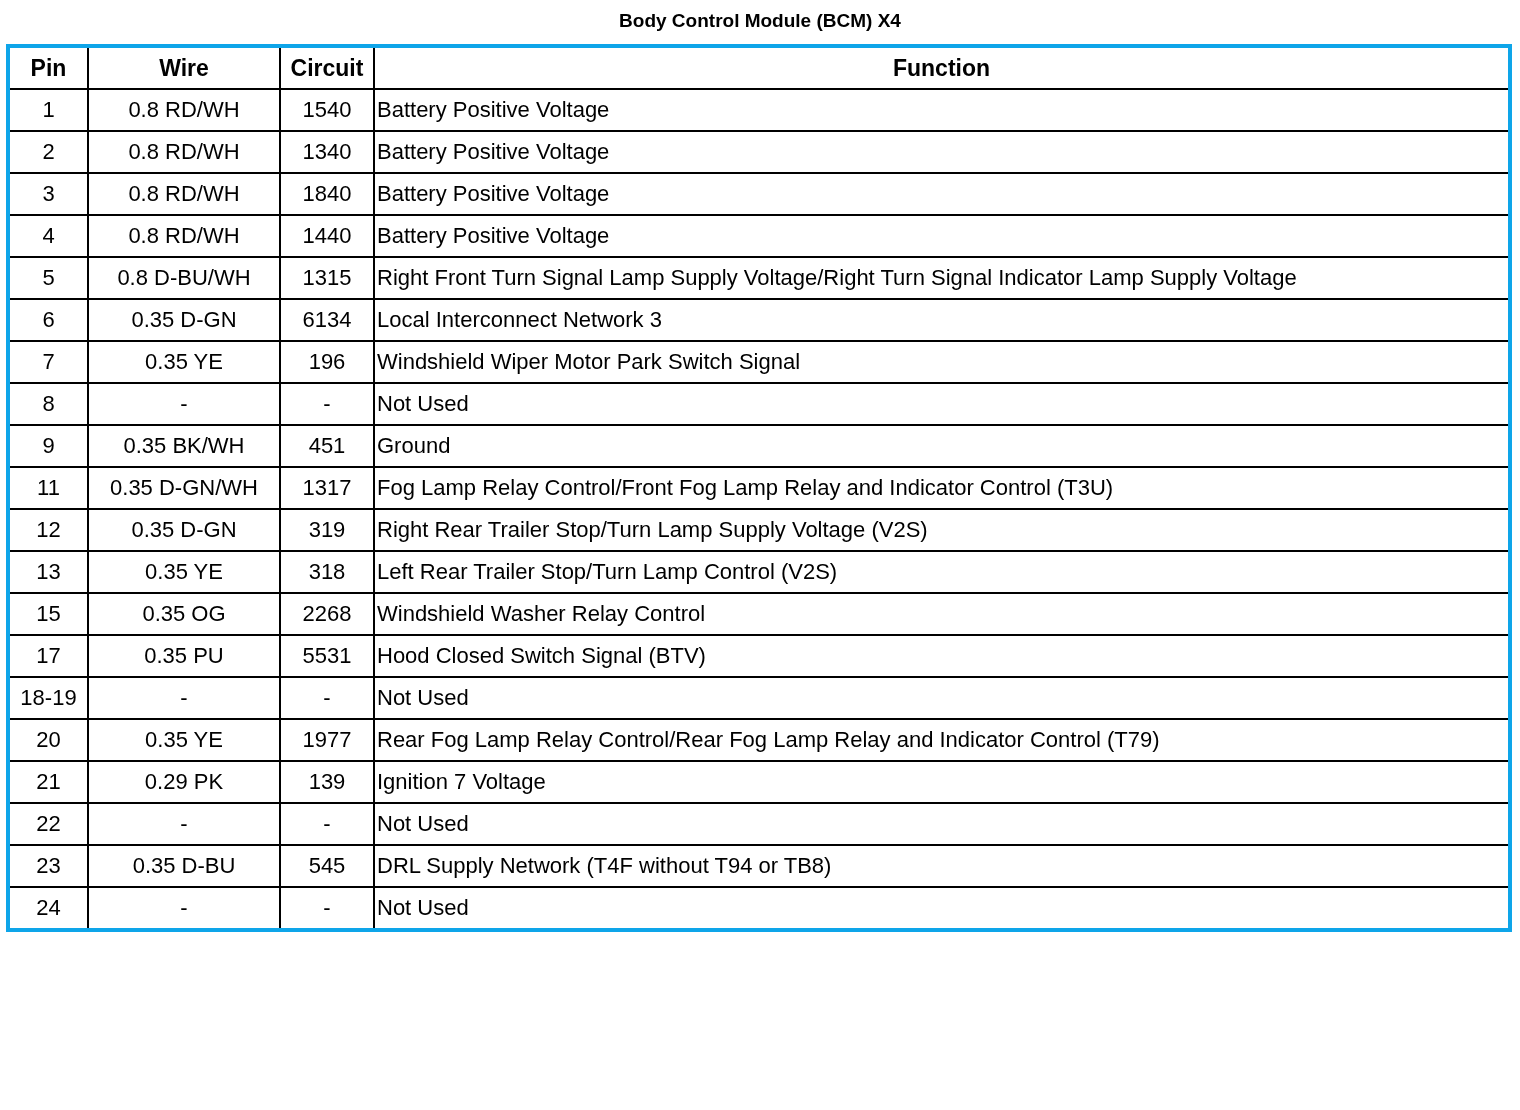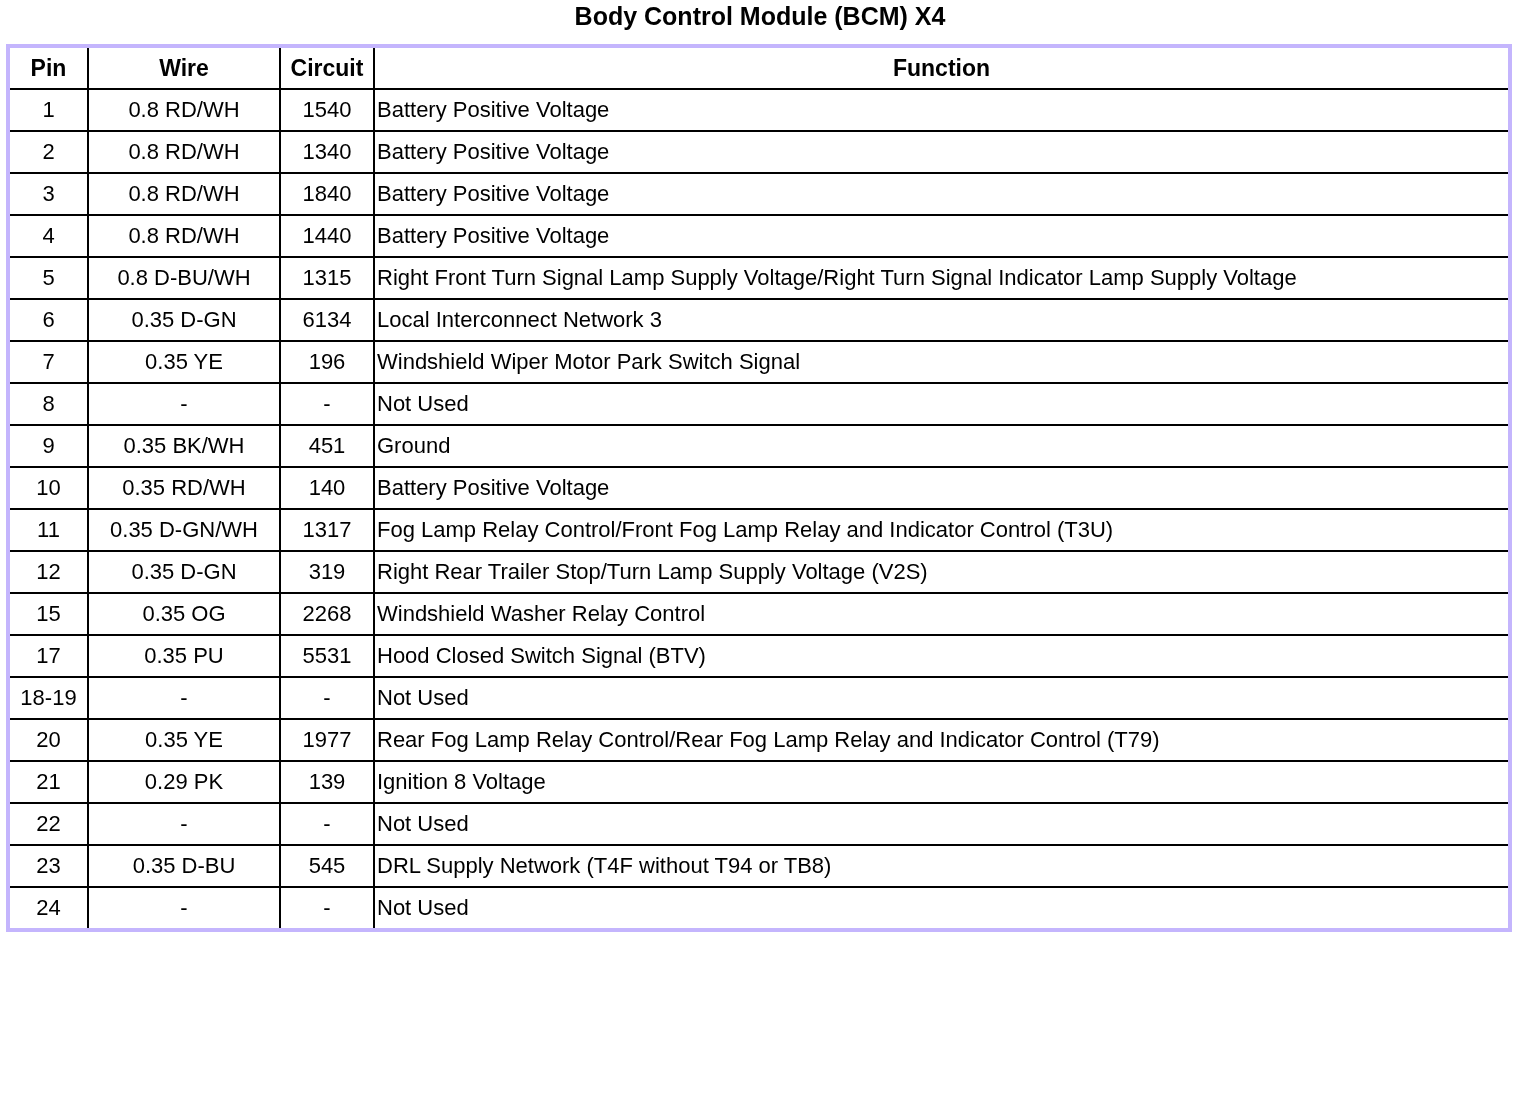--- a/index.html
+++ b/index.html
@@ -13,37 +13,37 @@
     overflow: hidden;
   }
   .page {
     position: relative;
     width: 1520px;
     height: 1110px;
     background: #ffffff;
   }
   .title {
     position: absolute;
-    top: 2px;
+    top: 10px;
     left: 0;
     width: 100%;
     text-align: center;
-    font-size: 25px;
+    font-size: 19px;
     font-weight: bold;
     letter-spacing: 0px;
   }
   table.pinout {
     position: absolute;
     top: 44px;
     left: 6px;
     width: 1506px;
     border-collapse: collapse;
     table-layout: fixed;
     background: #fde047;
-    border: 4px solid #c4b5fd;
+    border: 4px solid #0ea5e9;
   }
   table.pinout th, table.pinout td {
     border: 2px solid #000000;
     font-size: 22px;
     line-height: 1;
     padding: 0 2px;
     overflow: hidden;
     white-space: nowrap;
     background: #ffffff;
     color: #000000;
@@ -136,38 +136,38 @@
           <td class="cell-circuit">-</td>
           <td class="cell-function">Not Used</td>
         </tr>
         <tr>
           <td class="cell-pin">9</td>
           <td class="cell-wire">0.35 BK/WH</td>
           <td class="cell-circuit">451</td>
           <td class="cell-function">Ground</td>
         </tr>
         <tr>
-          <td class="cell-pin">10</td>
-          <td class="cell-wire">0.35 RD/WH</td>
-          <td class="cell-circuit">140</td>
-          <td class="cell-function">Battery Positive Voltage</td>
-        </tr>
-        <tr>
           <td class="cell-pin">11</td>
           <td class="cell-wire">0.35 D-GN/WH</td>
           <td class="cell-circuit">1317</td>
           <td class="cell-function">Fog Lamp Relay Control/Front Fog Lamp Relay and Indicator Control (T3U)</td>
         </tr>
         <tr>
           <td class="cell-pin">12</td>
           <td class="cell-wire">0.35 D-GN</td>
           <td class="cell-circuit">319</td>
           <td class="cell-function">Right Rear Trailer Stop/Turn Lamp Supply Voltage (V2S)</td>
         </tr>
         <tr>
+          <td class="cell-pin">13</td>
+          <td class="cell-wire">0.35 YE</td>
+          <td class="cell-circuit">318</td>
+          <td class="cell-function">Left Rear Trailer Stop/Turn Lamp Control (V2S)</td>
+        </tr>
+        <tr>
           <td class="cell-pin">15</td>
           <td class="cell-wire">0.35 OG</td>
           <td class="cell-circuit">2268</td>
           <td class="cell-function">Windshield Washer Relay Control</td>
         </tr>
         <tr>
           <td class="cell-pin">17</td>
           <td class="cell-wire">0.35 PU</td>
           <td class="cell-circuit">5531</td>
           <td class="cell-function">Hood Closed Switch Signal (BTV)</td>
@@ -181,21 +181,21 @@
         <tr>
           <td class="cell-pin">20</td>
           <td class="cell-wire">0.35 YE</td>
           <td class="cell-circuit">1977</td>
           <td class="cell-function">Rear Fog Lamp Relay Control/Rear Fog Lamp Relay and Indicator Control (T79)</td>
         </tr>
         <tr>
           <td class="cell-pin">21</td>
           <td class="cell-wire">0.29 PK</td>
           <td class="cell-circuit">139</td>
-          <td class="cell-function">Ignition 8 Voltage</td>
+          <td class="cell-function">Ignition 7 Voltage</td>
         </tr>
         <tr>
           <td class="cell-pin">22</td>
           <td class="cell-wire">-</td>
           <td class="cell-circuit">-</td>
           <td class="cell-function">Not Used</td>
         </tr>
         <tr>
           <td class="cell-pin">23</td>
           <td class="cell-wire">0.35 D-BU</td>

